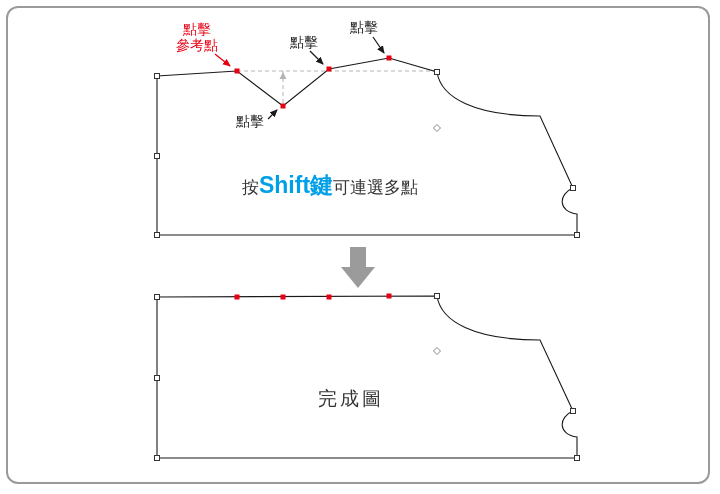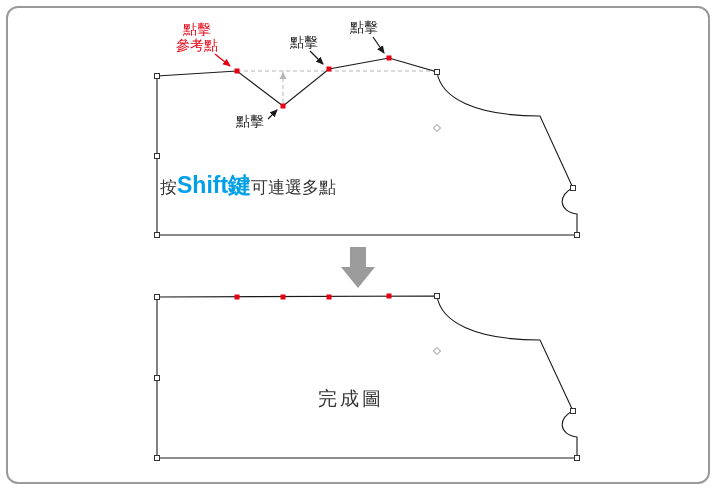--- a/index.html
+++ b/index.html
@@ -9,21 +9,21 @@
   }
   .frame{
     position:absolute;left:6px;top:6px;width:704px;height:478px;
     border:2px solid #9a9a9a;border-radius:12px;background:#ffffff;box-sizing:border-box;
   }
   svg.scene{position:absolute;left:0;top:0;}
   .lbl{position:absolute;font-size:14px;line-height:15px;color:#1a1a1a;white-space:nowrap;}
   .lbl-red{color:#e60012;}
   .ref-label{width:54px;text-align:center;line-height:16px;}
   .instruction{
-    position:absolute;left:160px;top:170px;width:340px;
+    position:absolute;left:160px;top:170px;width:340px;text-align:center;
     font-size:17px;color:#333;white-space:nowrap;
   }
   .instruction .key{font-size:23px;font-weight:bold;color:#00a0e9;}
   .caption{
     position:absolute;left:251px;top:386px;width:200px;text-align:center;
     font-size:19px;letter-spacing:3px;color:#333;
   }
 </style>
 </head>
 <body>

